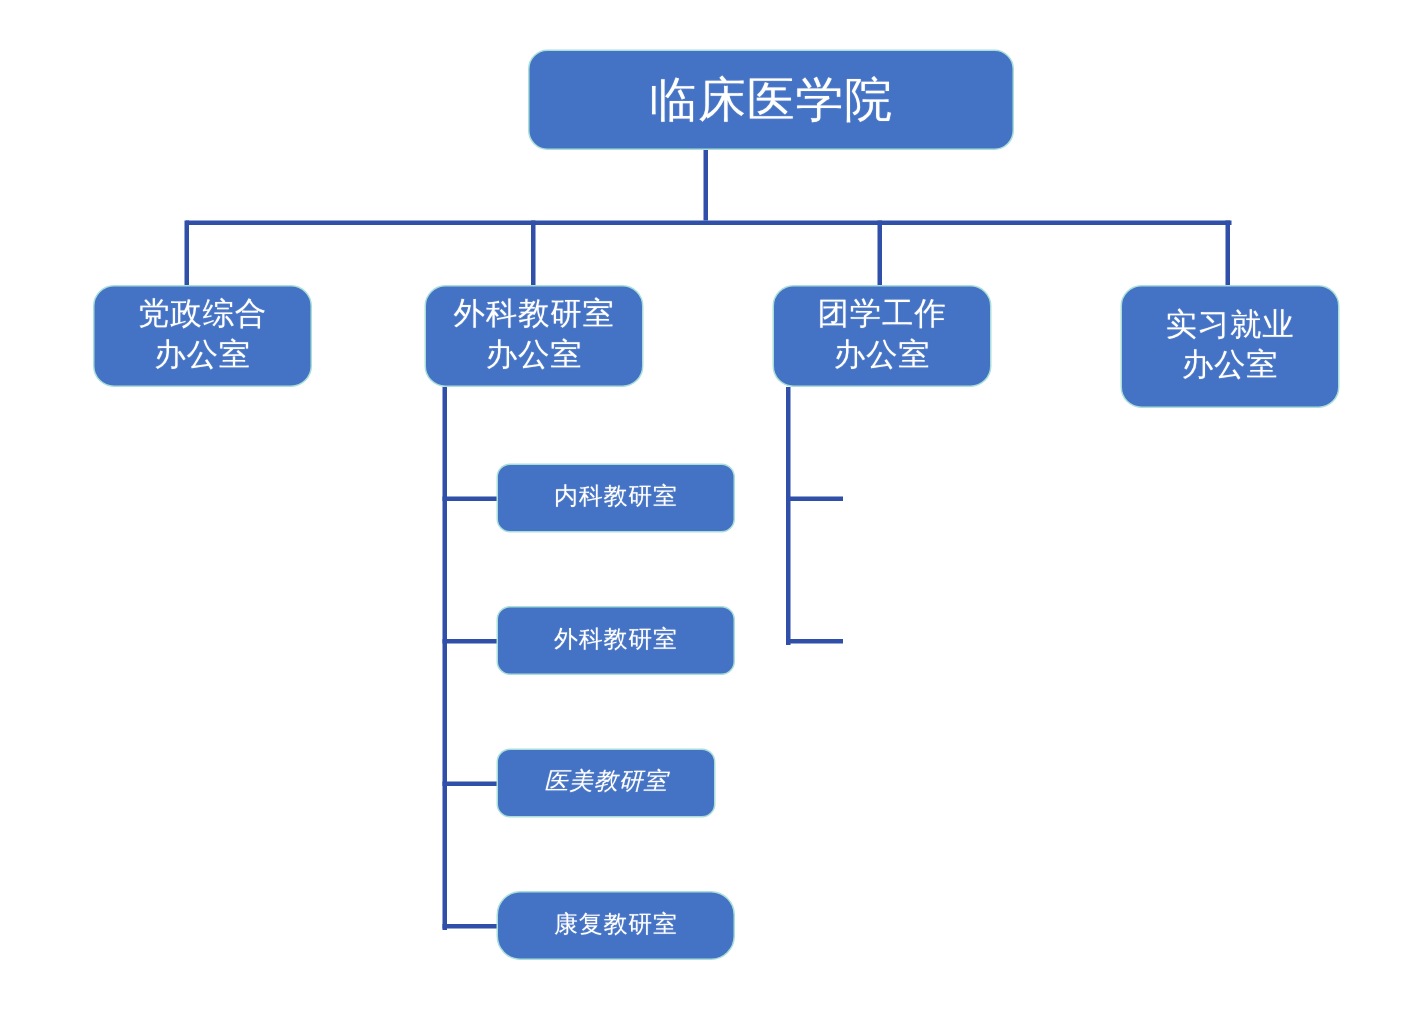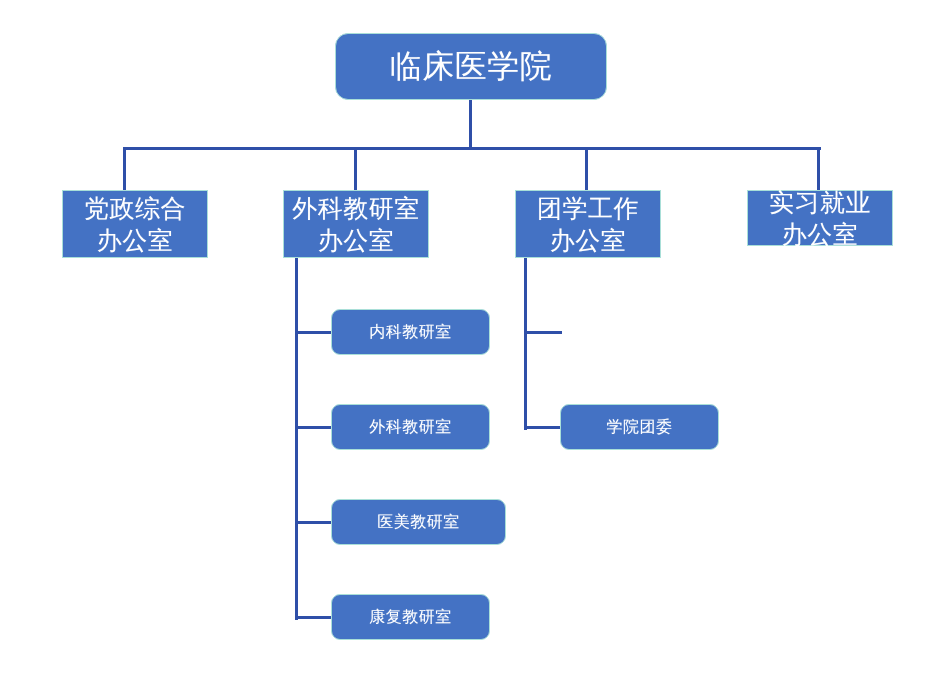--- a/index.html
+++ b/index.html
@@ -41,22 +41,22 @@
     line-height: 1.28;
     white-space: pre-line;
     letter-spacing: 0.5px;
     text-shadow: 0 0 1px rgba(255,255,255,0.35);
   }
   .node.root {
     border-radius: 13px;
     font-size: 32px;
   }
   .node.level2 {
-    font-size: 25px;
-    border-radius: 0;
+    font-size: 21px;
+    border-radius: 14px;
   }
   .node.level3 {
     font-size: 16px;
     border-radius: 9px;
   }
 </style>
 </head>
 <body>
 
 <div id="chart-canvas">
@@ -72,31 +72,30 @@
   <div class="conn conn-v" style="left:295px; top:258px; height:362px;"></div>
   <div class="conn conn-h" style="left:295px; top:331px; width:38px;"></div>
   <div class="conn conn-h" style="left:295px; top:426px; width:38px;"></div>
   <div class="conn conn-h" style="left:295px; top:521px; width:38px;"></div>
   <div class="conn conn-h" style="left:295px; top:616px; width:38px;"></div>
 
   <div class="conn conn-v" style="left:524px; top:258px; height:172px;"></div>
   <div class="conn conn-h" style="left:524px; top:331px; width:38px;"></div>
   <div class="conn conn-h" style="left:524px; top:426px; width:38px;"></div>
 
-  <div class="node root" style="left:335px; top:33px; width:272px; height:67px;">临床医学院</div>
+  <div class="node root" style="left:352px; top:33px; width:324px; height:67px;">临床医学院</div>
 
   <div class="node level2" style="left:62px; top:190px; width:146px; height:68px;">党政综合
 办公室</div>
   <div class="node level2" style="left:283px; top:190px; width:146px; height:68px;">外科教研室
 办公室</div>
   <div class="node level2" style="left:515px; top:190px; width:146px; height:68px;text-align:center;">团学工作
 办公室</div>
-  <div class="node level2" style="left:747px; top:190px; width:146px; height:56px;">实习就业
+  <div class="node level2" style="left:747px; top:190px; width:146px; height:82px;">实习就业
 办公室</div>
 
   <div class="node level3" style="left:331px; top:404px; width:159px; height:46px;">外科教研室</div>
   <div class="node level3" style="left:331px; top:309px; width:159px; height:46px;">内科教研室</div>
-  <div class="node level3" style="left:331px; top:499px; width:175px; height:46px;">医美教研室</div>
-  <div class="node level3" style="left:331px; top:594px; width:159px; height:46px;">康复教研室</div>
+  <div class="node level3" style="left:331px; top:499px; width:146px; height:46px;font-style:italic;">医美教研室</div>
+  <div class="node level3" style="left:331px; top:594px; width:159px; height:46px;border-radius:16px;">康复教研室</div>
 
-  <div class="node level3" style="left:560px; top:404px; width:159px; height:46px;">学院团委</div>
 
 </div>
 
 </body></html>

